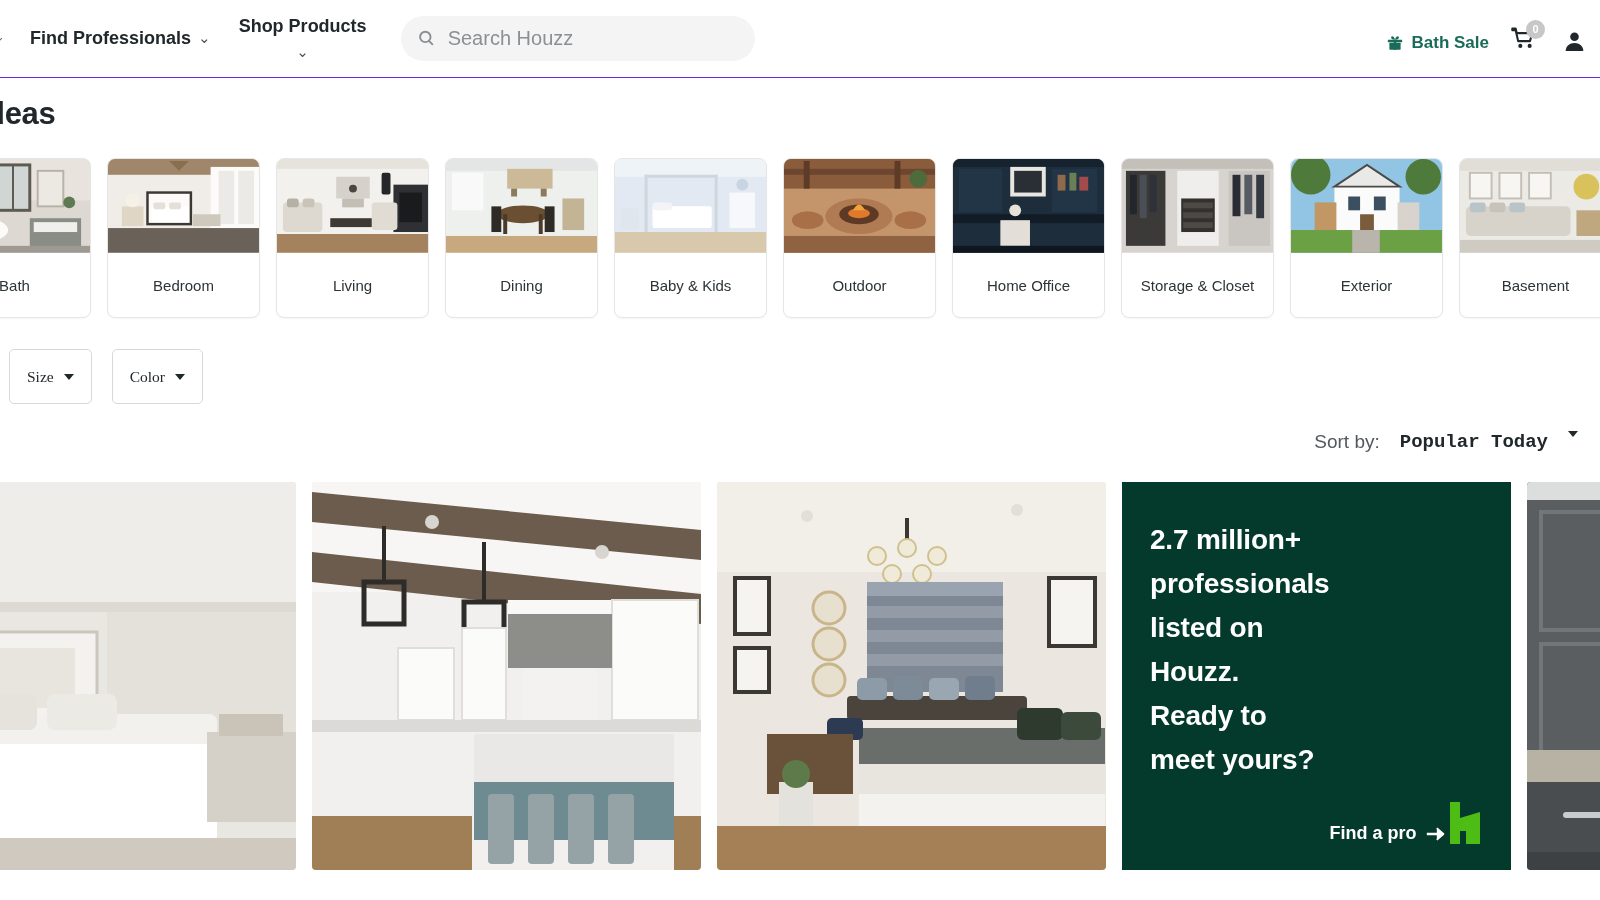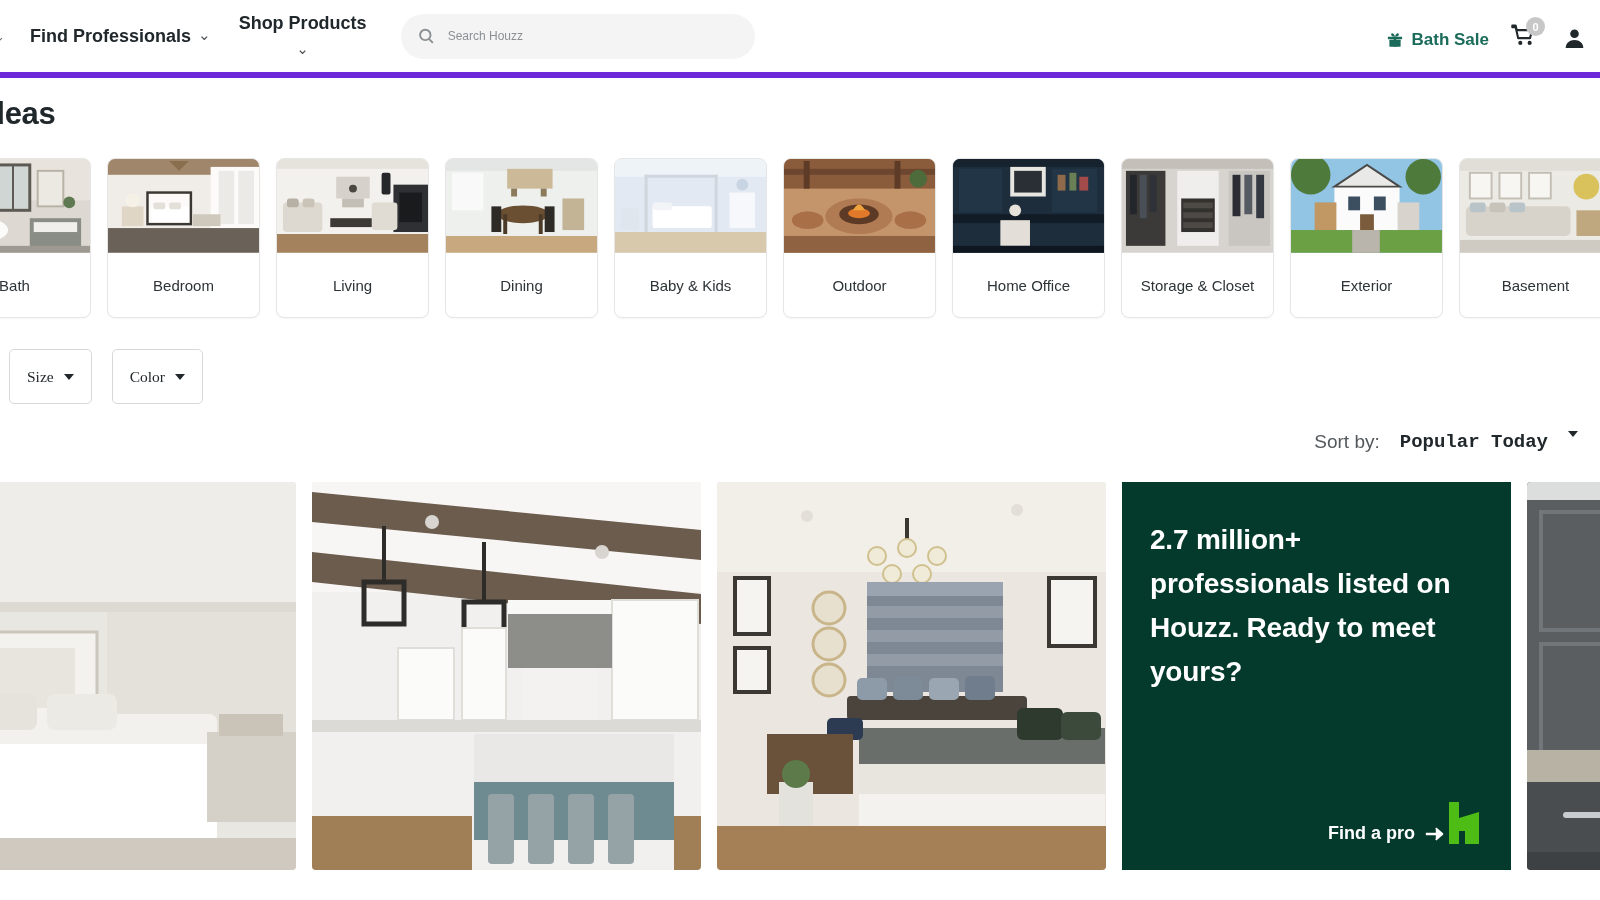--- a/index.html
+++ b/index.html
@@ -9,21 +9,21 @@
     background: #ffffff;
     font-family: "Liberation Sans", sans-serif;
     color: #21282c;
   }
 
   
   .header {
     position: absolute; top: 0; left: 0;
     width: 1600px; height: 78px;
     background: #ffffff;
-    border-bottom: 6px solid #6d28d9;
+    border-bottom: 1px solid #6d28d9;
     display: flex; align-items: center;
   }
   .nav-cut {
     position: absolute; left: -6px; top: 30px;
     width: 14px; height: 14px;
     color: #6b7175; font-size: 13px; line-height: 14px;
   }
   .nav-item {
     display: flex; align-items: center; gap: 7px;
     font-size: 18px; font-weight: 700; color: #21282c;
@@ -41,21 +41,21 @@
     width: 354px; height: 45px;
     background: #f4f4f4; border-radius: 24px;
     display: flex; align-items: center;
     padding: 0 16px; gap: 12px;
     cursor: text;
   }
   .search-icon { width: 19px; height: 19px; flex: 0 0 19px; color: #8a8f93; }
   .search-input {
     border: none; outline: none; background: transparent;
     font-family: "Liberation Sans", sans-serif;
-    font-size: 12px; color: #4d7c0f; width: 100%;
+    font-size: 20px; color: #4d7c0f; width: 100%;
   }
   .search-input::placeholder { color: #8b9094; }
 
   .header-right {
     margin-left: auto; margin-right: 14px;
     display: flex; align-items: flex-end; gap: 22px;
   }
   .bath-sale {
     display: flex; align-items: center; gap: 8px;
     color: #1b6b5a; font-size: 17px; font-weight: 700;
@@ -143,21 +143,21 @@
     border-radius: 4px; overflow: hidden;
     position: relative; cursor: pointer;
     flex: 0 0 389px;
     background: #d8d8d8;
   }
 
   
   .promo {
     background: #043a2b;
     padding: 36px 28px 26px 28px;
-    display: flex; flex-direction: column;
+    display: flex; flex-direction: row;
     border-radius: 0;
   }
   .promo-headline {
     color: #ffffff; font-size: 28px; font-weight: 700;
     line-height: 1.57; letter-spacing: -0.2px;
   }
   .promo-bottom {
     margin-top: auto;
     display: flex; align-items: flex-end; justify-content: flex-end;
   }

